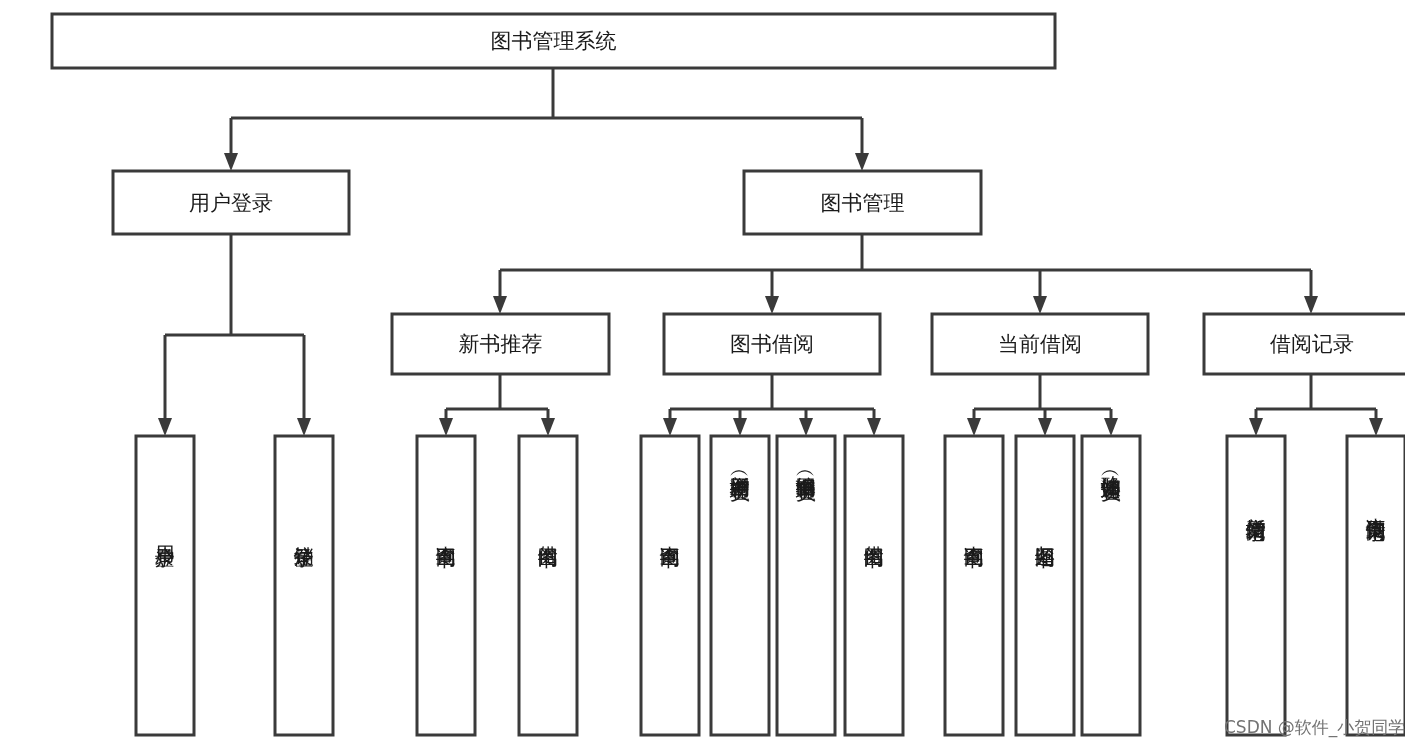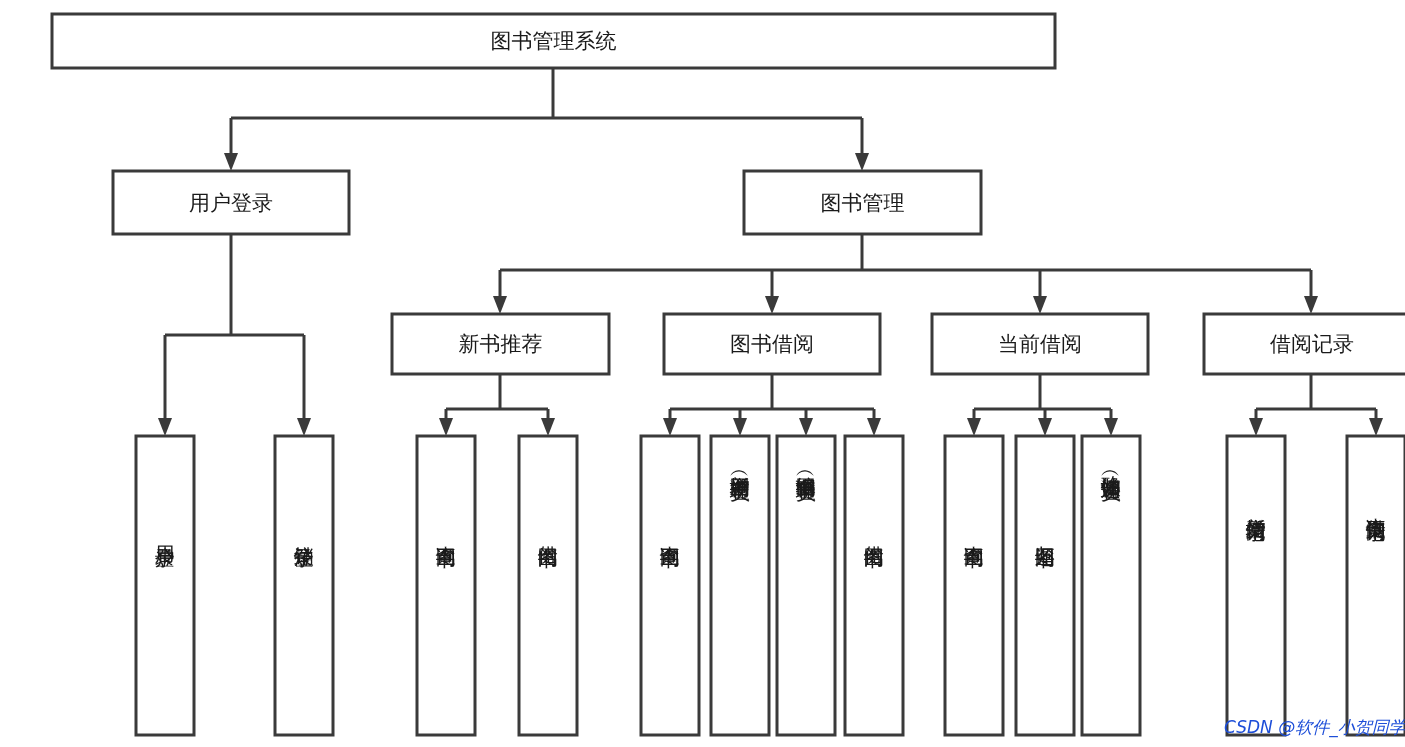--- a/index.html
+++ b/index.html
@@ -205,14 +205,14 @@
       <div class="leaf-label-wrap" style="left: 1050px; top: 436px; width: 58px; height: 299px; padding-top: 23.5px; box-sizing: border-box;">
         <span class="leaf-label">确认归还（管理员）</span>
       </div>
       <div class="leaf-label-wrap" style="left: 1195px; top: 436px; width: 58px; height: 299px; padding-top: 65.5px; box-sizing: border-box;">
         <span class="leaf-label">新增借阅记录</span>
       </div>
       <div class="leaf-label-wrap" style="left: 1315px; top: 436px; width: 58px; height: 299px; padding-top: 65.5px; box-sizing: border-box;">
         <span class="leaf-label">查询借阅记录</span>
       </div>
     </div>
-  <div class="watermark" style="left: 1192px; top: 716px; color: #1d4ed8; font-style: italic;">CSDN @软件_小贺同学</div>
+  <div class="watermark" style="left: 1192px; top: 716px; color: #737373;">CSDN @软件_小贺同学</div>
 </div>
 
 </body></html>

